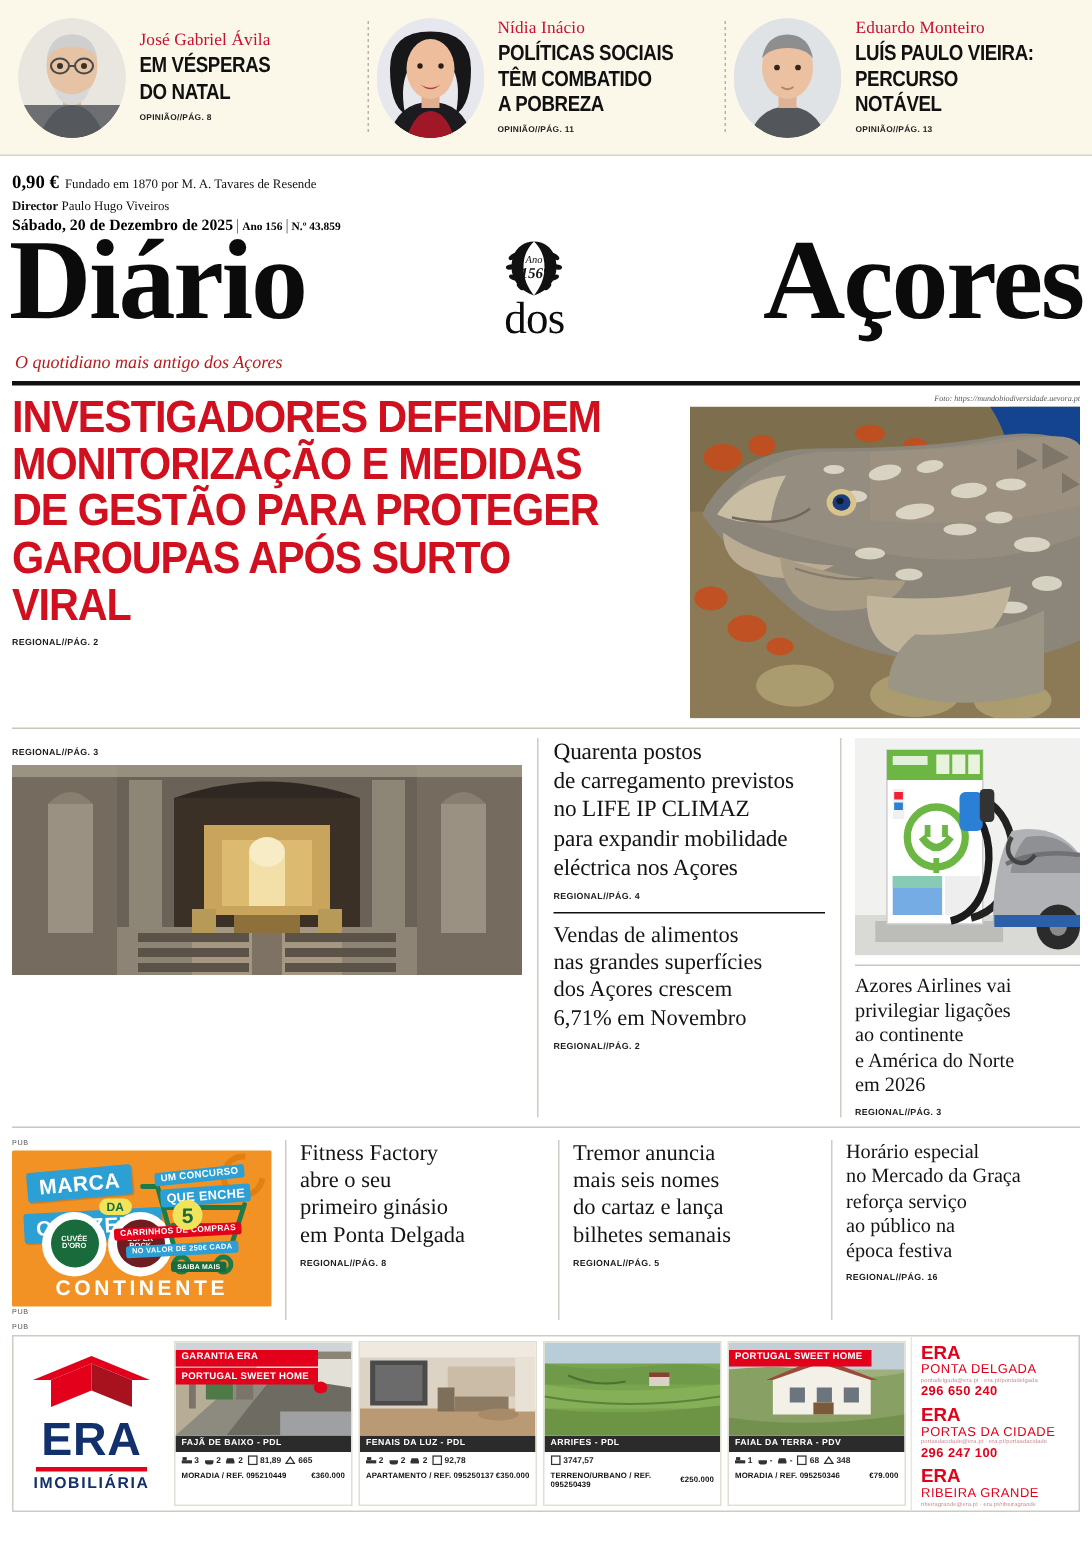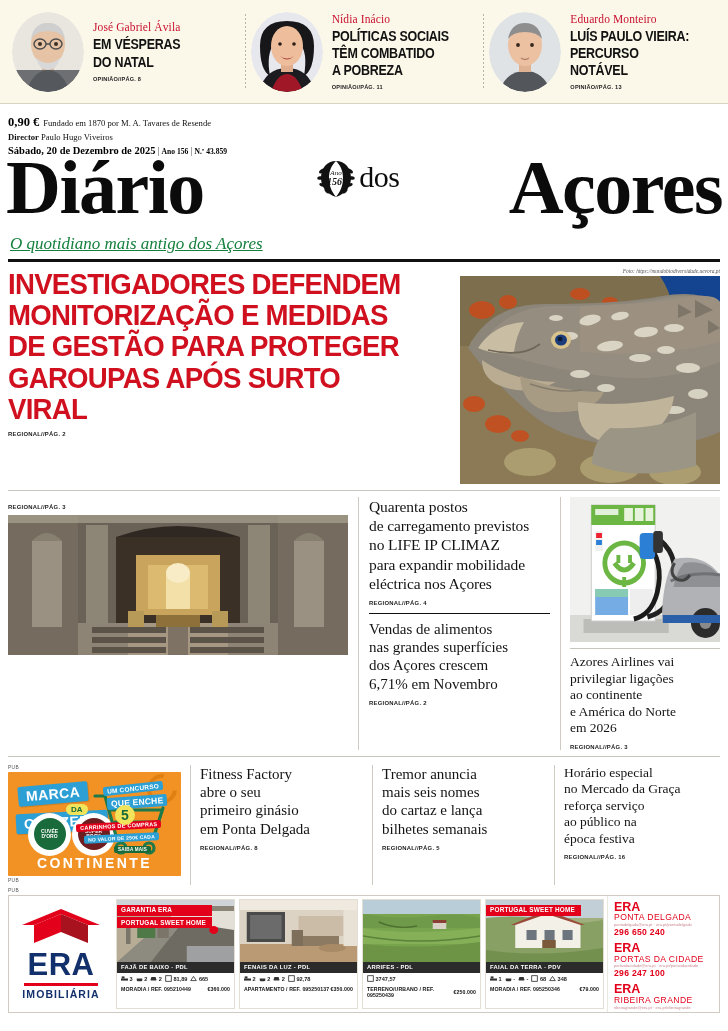--- a/index.html
+++ b/index.html
@@ -113,41 +113,40 @@
     font-family: "Liberation Serif", serif;
     font-weight: bold;
     font-size: 76px;
     line-height: 0.93;
     letter-spacing: -1.5px;
     color: #0b0b0b;
   }
   .mh-left  { margin-left: -2px; }
   .mh-right { margin-right: -2px; }
   .mh-mid {
-    display:flex; flex-direction:row; align-items:center;
+    display:flex; flex-direction:column; align-items:center;
     margin-top: 6px;
   }
   .laurel { width: 46px; height: 42px; position: relative; }
   .laurel svg { width:100%; height:100%; display:block; }
   .mh-dos {
     font-family: "Liberation Serif", serif;
     font-size: 30px;
     font-weight: normal;
     color:#0b0b0b;
     margin-top: -4px;
     letter-spacing: -0.5px;
   }
   .tagline {
     font-family: "Liberation Serif", serif;
     font-style: italic;
-    font-size: 17px;
-    color: #15803d;
+    font-size: 12px;
+    color: #b91c1c;
     margin-top: 2px;
     margin-left: 2px;
-    text-decoration: underline;
   }
   .rule-thick { height: 3px; background: #111; margin: 5px 8px 0 8px; }
 
   
   .lead {
     display: flex;
     padding: 0 8px;
     margin-top: 6px;
     align-items: flex-start;
   }

